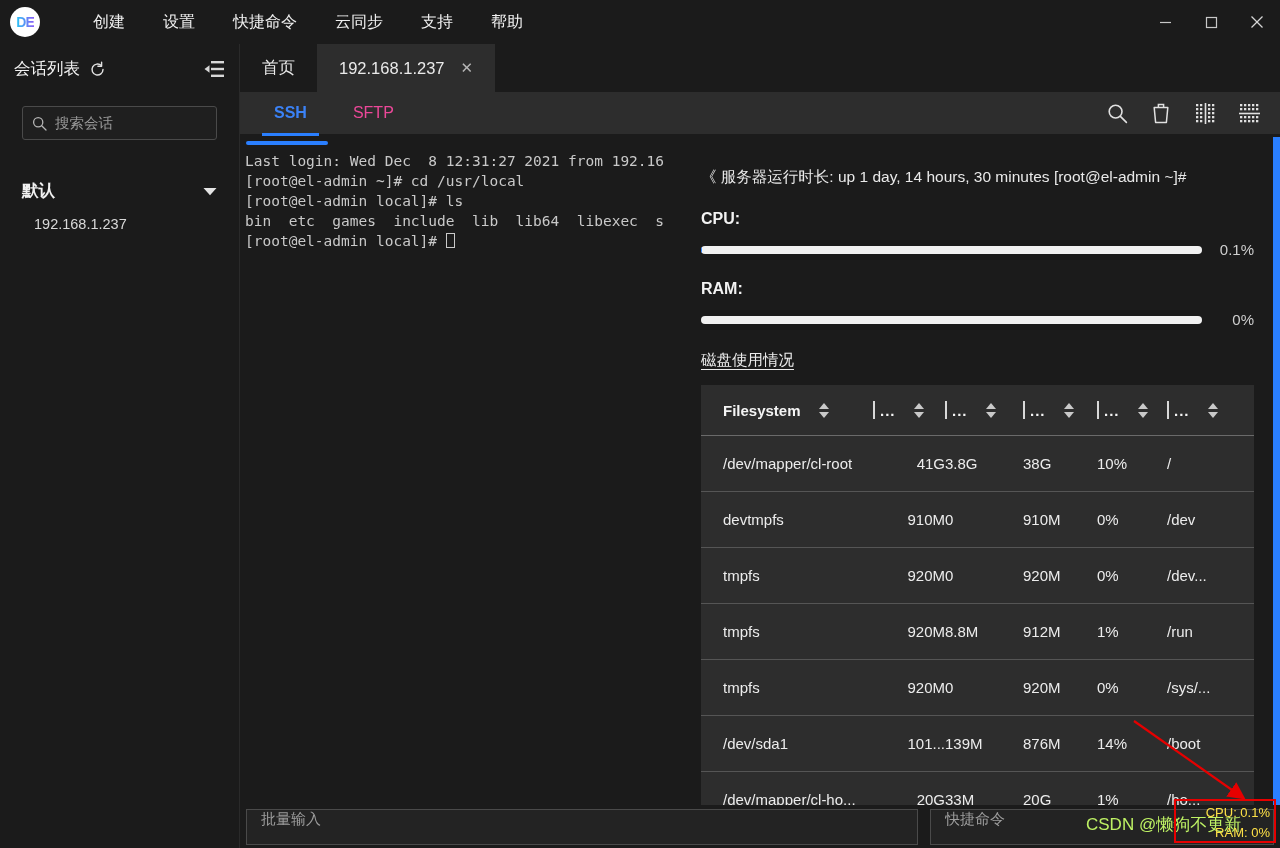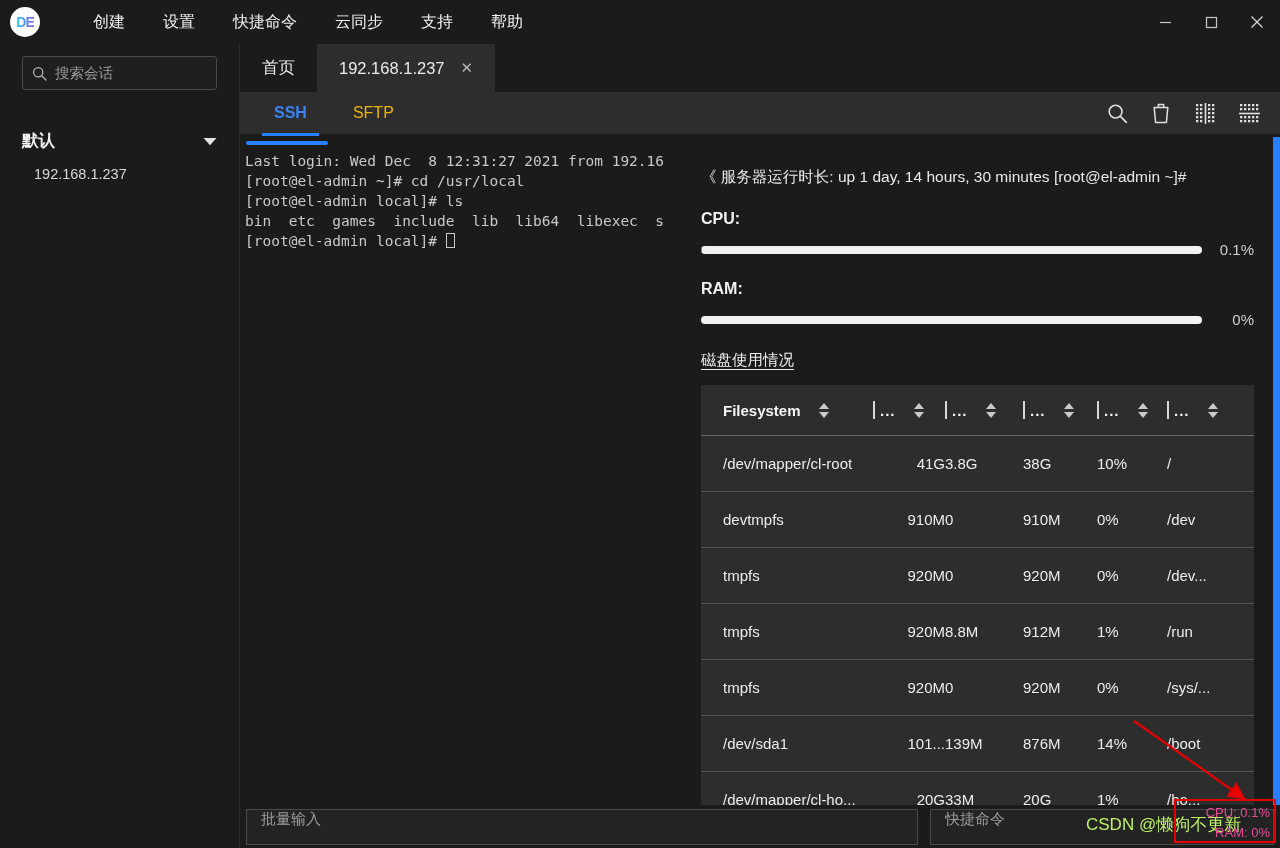--- a/index.html
+++ b/index.html
@@ -77,21 +77,21 @@
     font-size:16.5px; color:#eaeaea; cursor:default; white-space:nowrap;
   }
   .tab.active { background:#2d2d2d; }
   .tab .close-x { margin-left:16px; color:#b5b5b5; font-size:15px; }
 
   .subbar {
     height:42px; background:#2d2d2d; display:flex; align-items:center;
     position:relative;
   }
   .subtab {
-    font-size:16px; color:#eab308; padding:0 12px; height:45px;
+    font-size:16px; color:#ec4899; padding:0 12px; height:45px;
     display:flex; align-items:center; position:relative; cursor:default;
     margin-left:22px;
   }
   .subtab.active { color:#3b82f6; font-weight:bold; }
   .subtab.active:after {
     content:""; position:absolute; left:0; right:0; bottom:0; height:3px;
     background:#2a7fff;
   }
   .subbar-icons { margin-left:auto; display:flex; align-items:center; padding-right:18px; gap:18px; }
   .sb-icon { width:26px; height:26px; display:flex; align-items:center; justify-content:center; }
@@ -182,21 +182,21 @@
   
   .watermark {
     position:absolute; left:1086px; top:813px; font-size:17px; color:#bef264;
     white-space:nowrap; pointer-events:none;
   }
   .redbox {
     position:absolute; left:1174px; top:799px; width:102px; height:44px;
     border:2px solid #e60000; pointer-events:none;
   }
   .redbox .m {
-    position:absolute; right:4px; font-size:13px; color:#ec4899; white-space:nowrap;
+    position:absolute; right:4px; font-size:13px; color:#fde047; white-space:nowrap;
   }
   .redbox .m1 { top:4px; }
   .redbox .m2 { top:24px; }
   .arrow { position:absolute; left:1130px; top:705px; pointer-events:none; }
 </style>
 </head>
 <body>
 
 <div class="app">
 
@@ -226,20 +226,37 @@
       <div class="wc close">
         <svg width="14" height="14" viewBox="0 0 14 14">
             <line x1="1.5" y1="1.5" x2="12.5" y2="12.5" stroke="#d6d6d6" stroke-width="1.2"></line>
             <line x1="12.5" y1="1.5" x2="1.5" y2="12.5" stroke="#d6d6d6" stroke-width="1.2"></line>
           </svg>
       </div>
     </div>
   </div>
 
   <div class="sidebar">
+    <div class="sb-head">
+      <span class="sb-title">会话列表</span>
+      <span class="sb-refresh">
+        <svg width="17" height="17" viewBox="0 0 17 17">
+          <path d="M14 8.5a5.5 5.5 0 1 1-1.7-3.97" fill="none" stroke="#e2e2e2" stroke-width="1.4" stroke-linecap="round"></path>
+          <path d="M12.6 1.2 L12.6 5.2 L8.9 5.2" fill="none" stroke="#e2e2e2" stroke-width="1.4" stroke-linecap="round" stroke-linejoin="round"></path>
+        </svg>
+      </span>
+      <span class="sb-collapse">
+        <svg width="21" height="18" viewBox="0 0 21 18">
+          <rect x="7" y="1" width="13" height="2.4" fill="#d8d8d8"></rect>
+          <rect x="7" y="7.8" width="13" height="2.4" fill="#d8d8d8"></rect>
+          <rect x="7" y="14.6" width="13" height="2.4" fill="#d8d8d8"></rect>
+          <path d="M5.5 5.2 L5.5 12.8 L0.5 9 Z" fill="#d8d8d8"></path>
+        </svg>
+      </span>
+    </div>
 
     <div class="search-wrap">
       <div class="search-box">
         <svg width="15" height="15" viewBox="0 0 15 15">
           <circle cx="6.2" cy="6.2" r="4.6" fill="none" stroke="#b4b4b4" stroke-width="1.3"></circle>
           <line x1="9.7" y1="9.7" x2="14" y2="14" stroke="#b4b4b4" stroke-width="1.3" stroke-linecap="round"></line>
         </svg>
         <input class="search-input" type="text" placeholder="搜索会话" style="">
       </div>
     </div>

